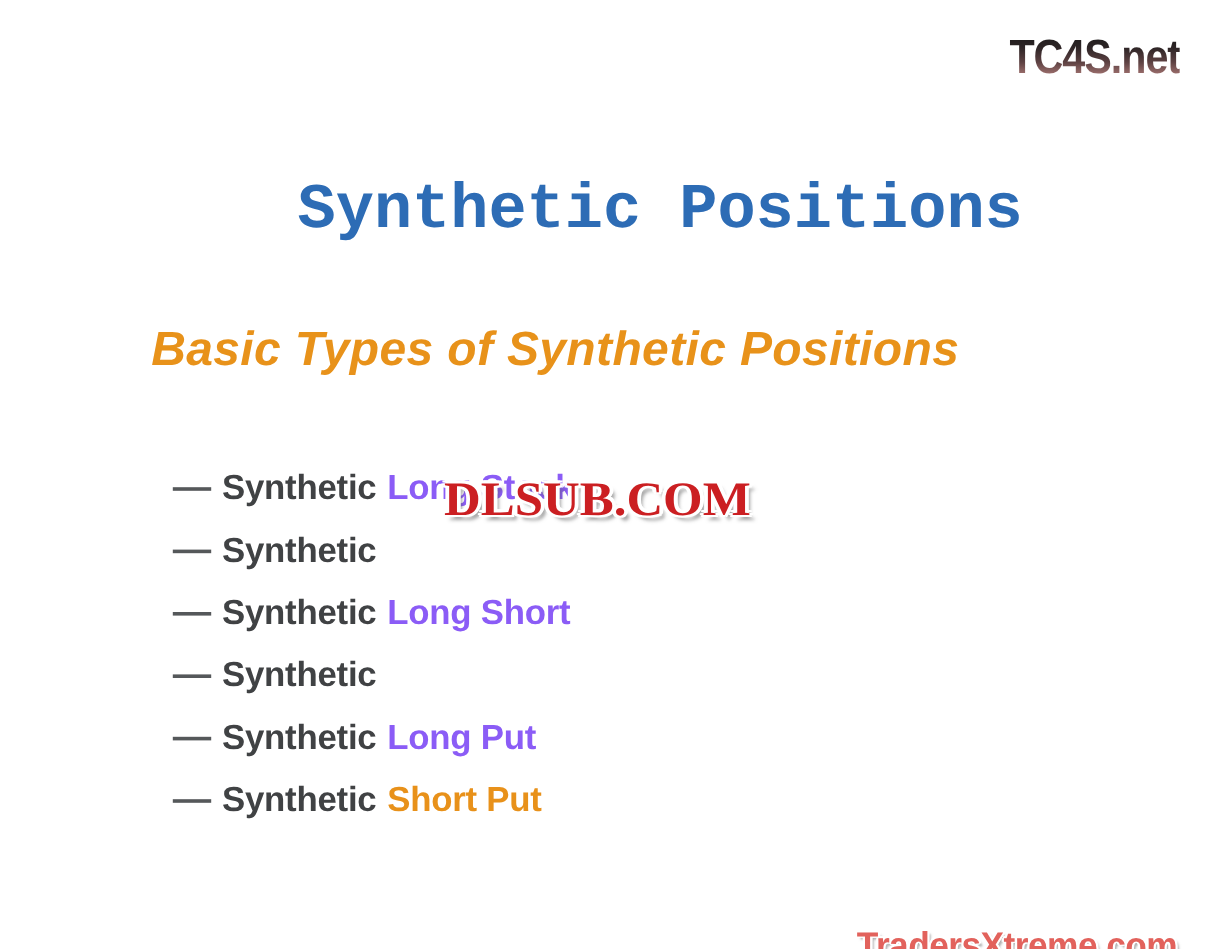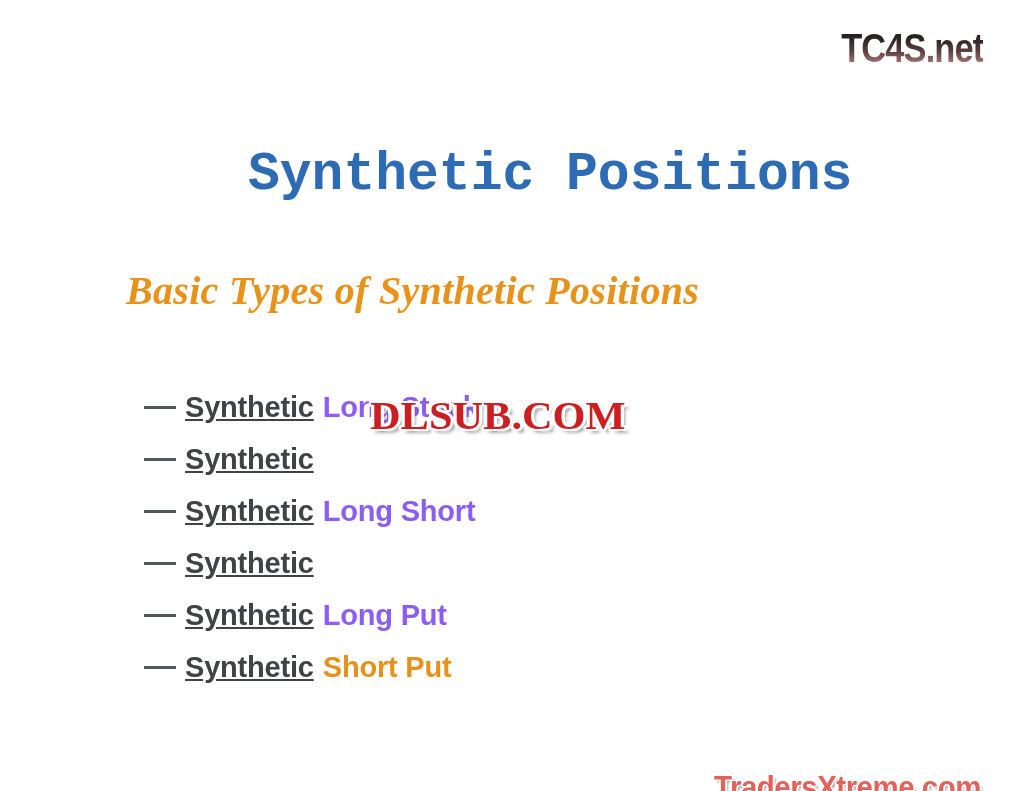--- a/index.html
+++ b/index.html
@@ -67,21 +67,20 @@
     position: absolute;
     left: 126px;
     top: 243px;
     font-size: 40px;
     font-weight: bold;
     font-style: italic;
     color: #e8921a;
     white-space: nowrap;
     letter-spacing: 0.3px;
     line-height: 1.1;
-    font-family: Liberation Serif, serif;
   }
 
   
   .bullets {
     position: absolute;
     left: 144px;
     top: 355px;
     width: 760px;
   }
   .bullet-row {
@@ -96,21 +95,20 @@
     height: 3px;
     background: #55585a;
     margin-right: 9px;
     flex: 0 0 auto;
   }
   .b-lead {
     font-size: 29px;
     font-weight: bold;
     color: #404244;
     letter-spacing: -0.2px;
-    text-decoration: underline;
   }
   .b-value {
     font-size: 29px;
     font-weight: bold;
     margin-left: 9px;
     letter-spacing: -0.2px;
   }
   .v-long  { color: #8b5cf6; }
   .v-short { color: #e8911a; }
 

